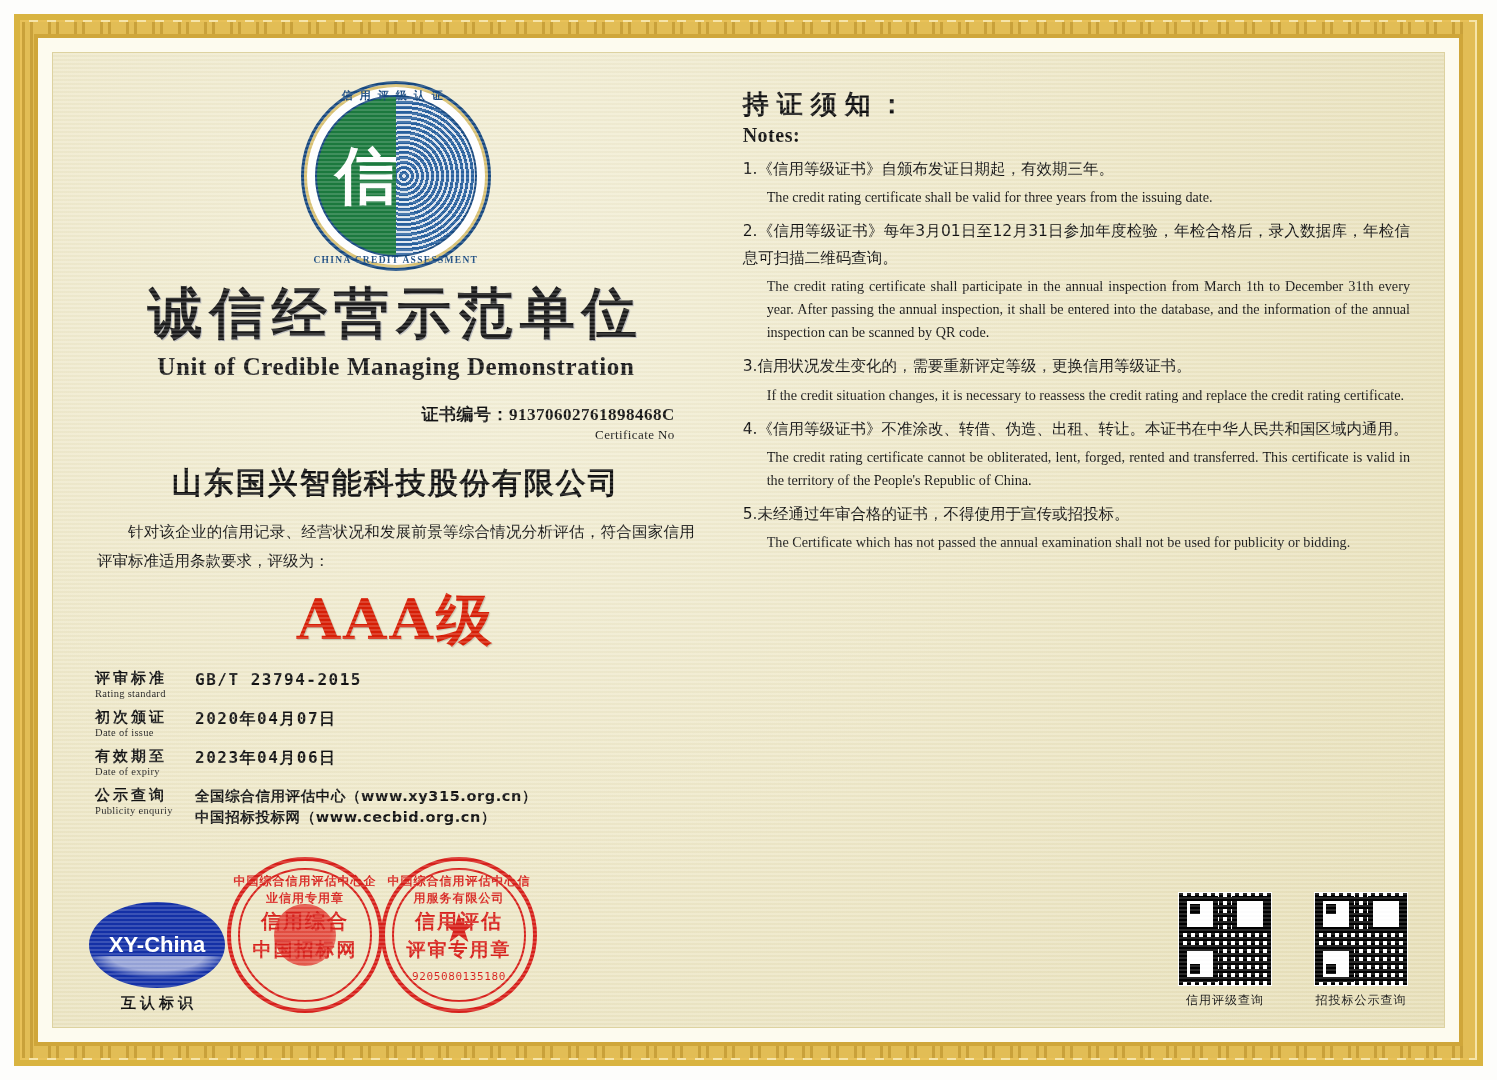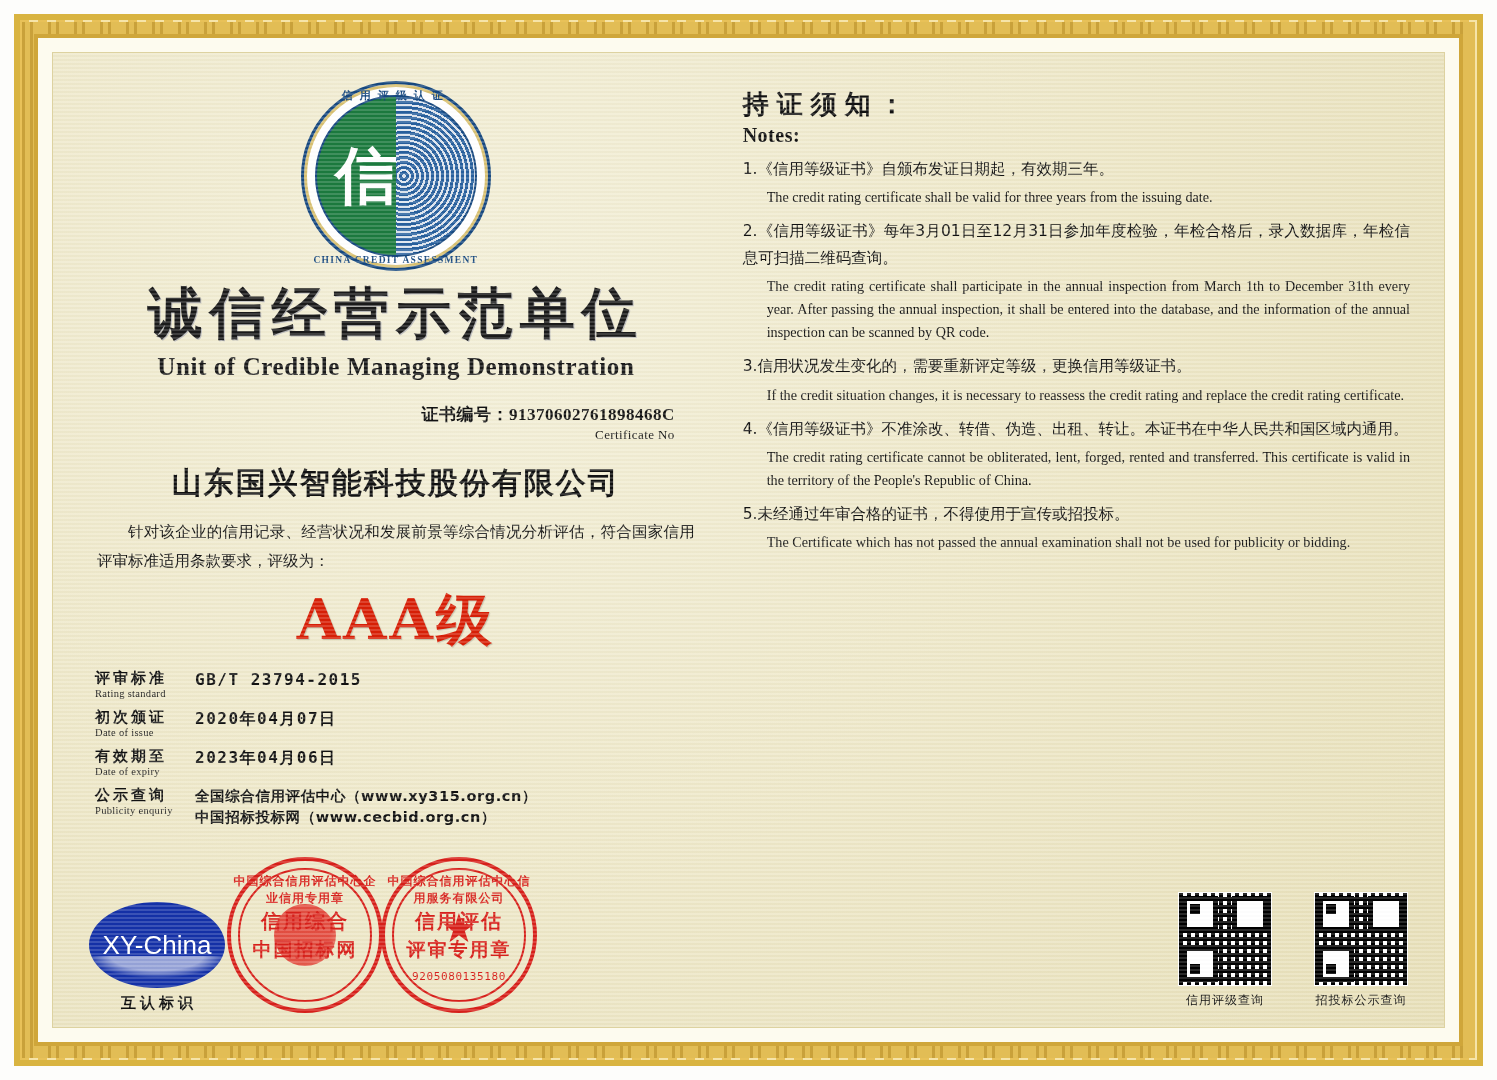--- a/index.html
+++ b/index.html
@@ -139,21 +139,21 @@
   .fvalue .line2{display:block;margin-top:2px;}
 
   
   .logos{position:absolute;left:36px;bottom:14px;display:flex;align-items:flex-end;gap:4px;}
   .xy{width:140px;text-align:center;}
   .xy .oval{
     width:136px;height:86px;border-radius:50%;
     background:#1431a8;display:flex;align-items:center;justify-content:center;
     position:relative;overflow:hidden;
   }
-  .xy .oval span{color:#fff;font-size:26px;font-weight:400;font-family:"Liberation Sans", sans-serif;z-index:2;}
+  .xy .oval span{color:#fff;font-size:22px;font-weight:700;font-family:"Liberation Sans", sans-serif;z-index:2;}
   .xy .oval::after{
     content:"";position:absolute;left:-10%;bottom:6px;width:120%;height:26px;
     background:radial-gradient(ellipse at 50% 0, rgba(255,255,255,.85) 0 40%, transparent 60%);
     opacity:.65;
   }
   .xy .cap{margin-top:6px;font-size:15px;font-weight:700;letter-spacing:4px;color:#111;font-family:"DejaVu Sans", sans-serif;}
   .stamp{
     width:148px;height:148px;border-radius:50%;
     border:4px solid #d8201a;position:relative;
     margin-left:-6px;

